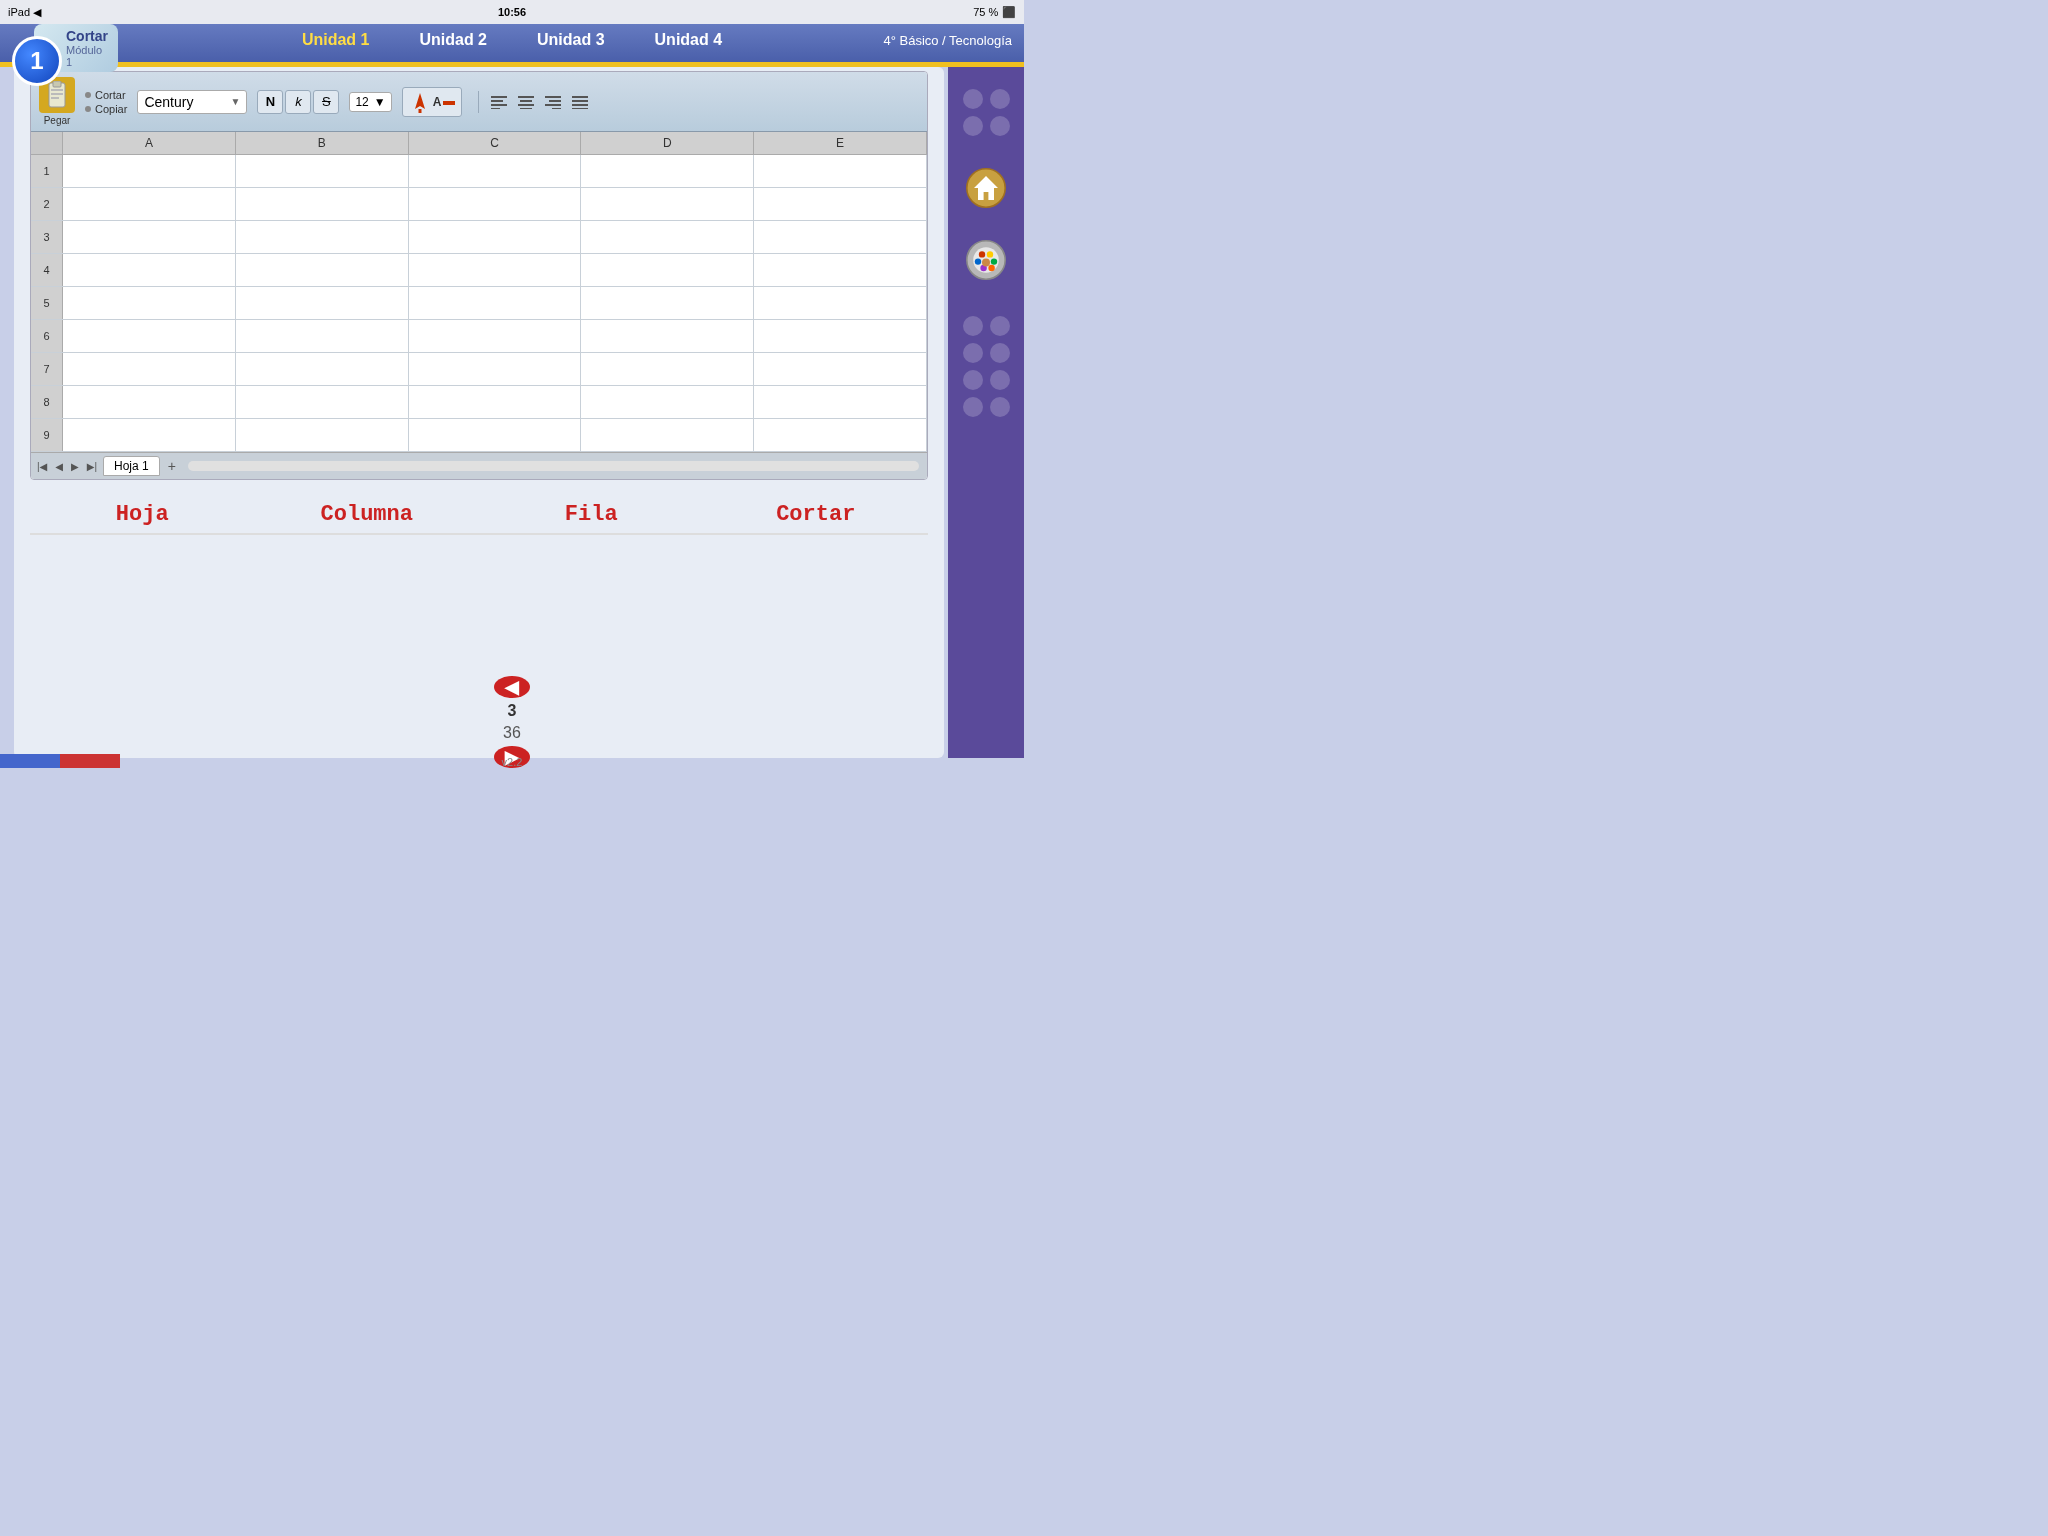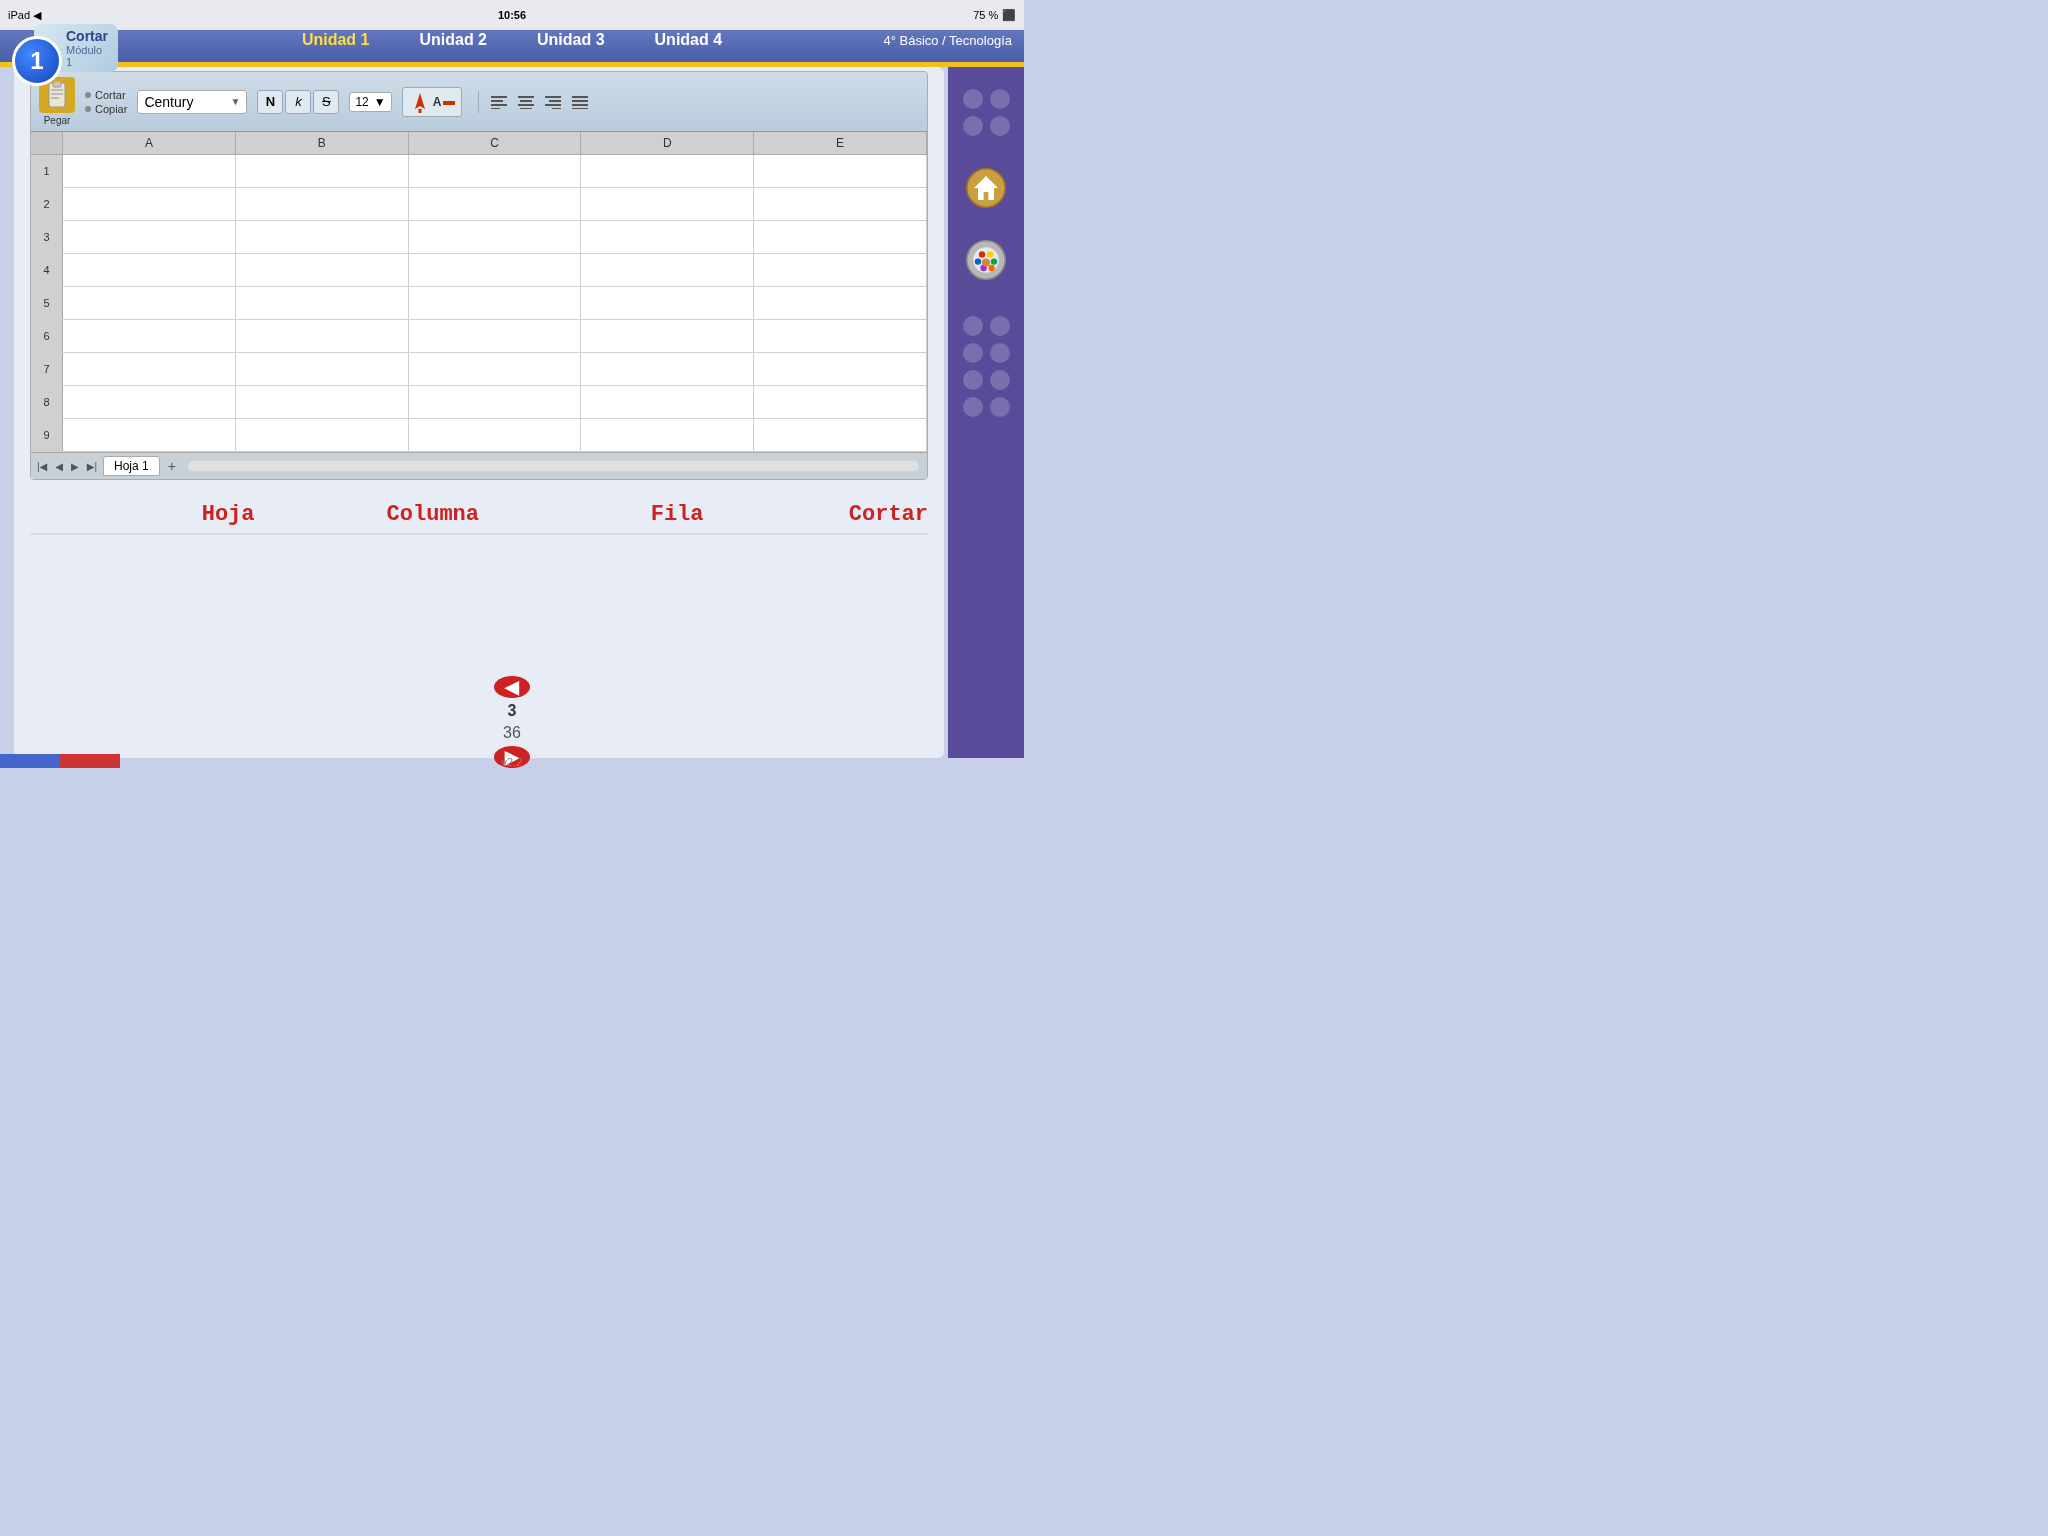--- a/index.html
+++ b/index.html
@@ -9,21 +9,21 @@
       overflow: hidden;
       font-family: Arial, sans-serif;
       background: #c8cfe8;
       position: relative;
     }
 
     
     #status-bar {
       position: absolute;
       top: 0; left: 0; right: 0;
-      height: 30px;
+      height: 24px;
       background: #e8eaf0;
       display: flex;
       align-items: center;
       justify-content: space-between;
       padding: 4px 8px;
       font-size: 11px;
       z-index: 100;
     }
     .status-left { display: flex; align-items: center; gap: 4px; }
     .status-center { position: absolute; left: 50%; transform: translateX(-50%); font-weight: bold; font-size: 11px; }
@@ -414,21 +414,21 @@
     }
 
     
     #bottom-labels {
       display: flex;
       justify-content: space-around;
       padding: 12px 16px 8px 16px;
     }
     .bottom-label-item {
       flex: 1;
-      text-align: right;
+      text-align: center;
       border-bottom: 2px solid #ddd;
       padding-bottom: 6px;
     }
     .bottom-label-text {
       font-size: 22px;
       font-weight: bold;
       color: #cc2222;
       font-family: 'Courier New', monospace;
     }
 

